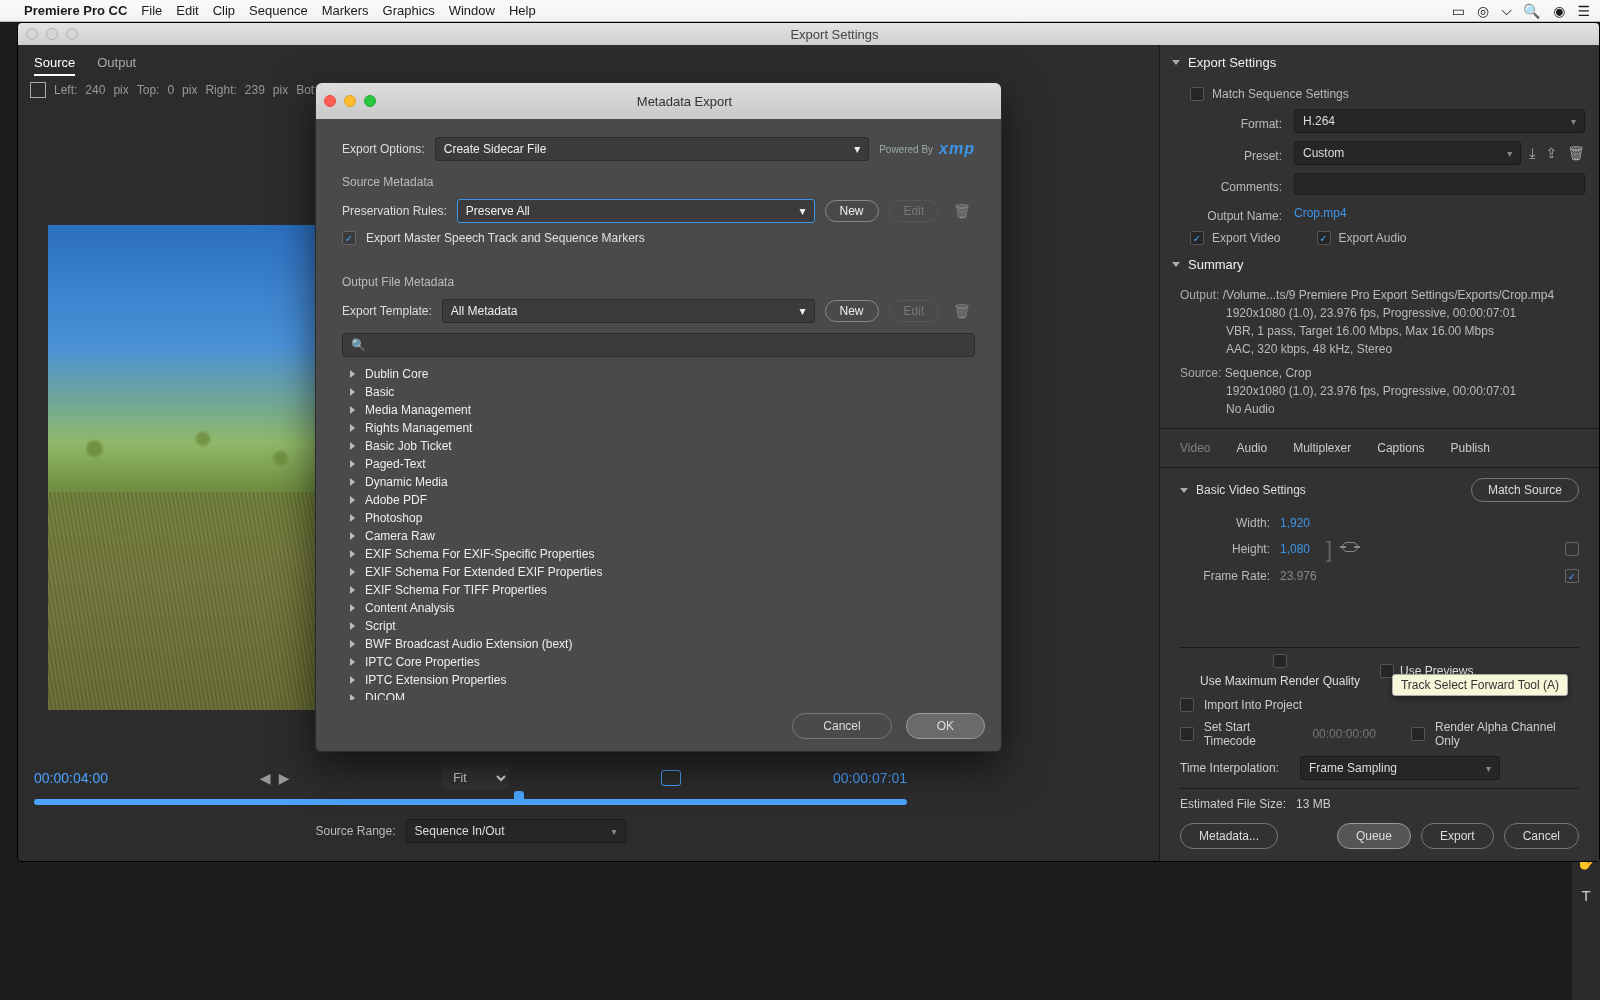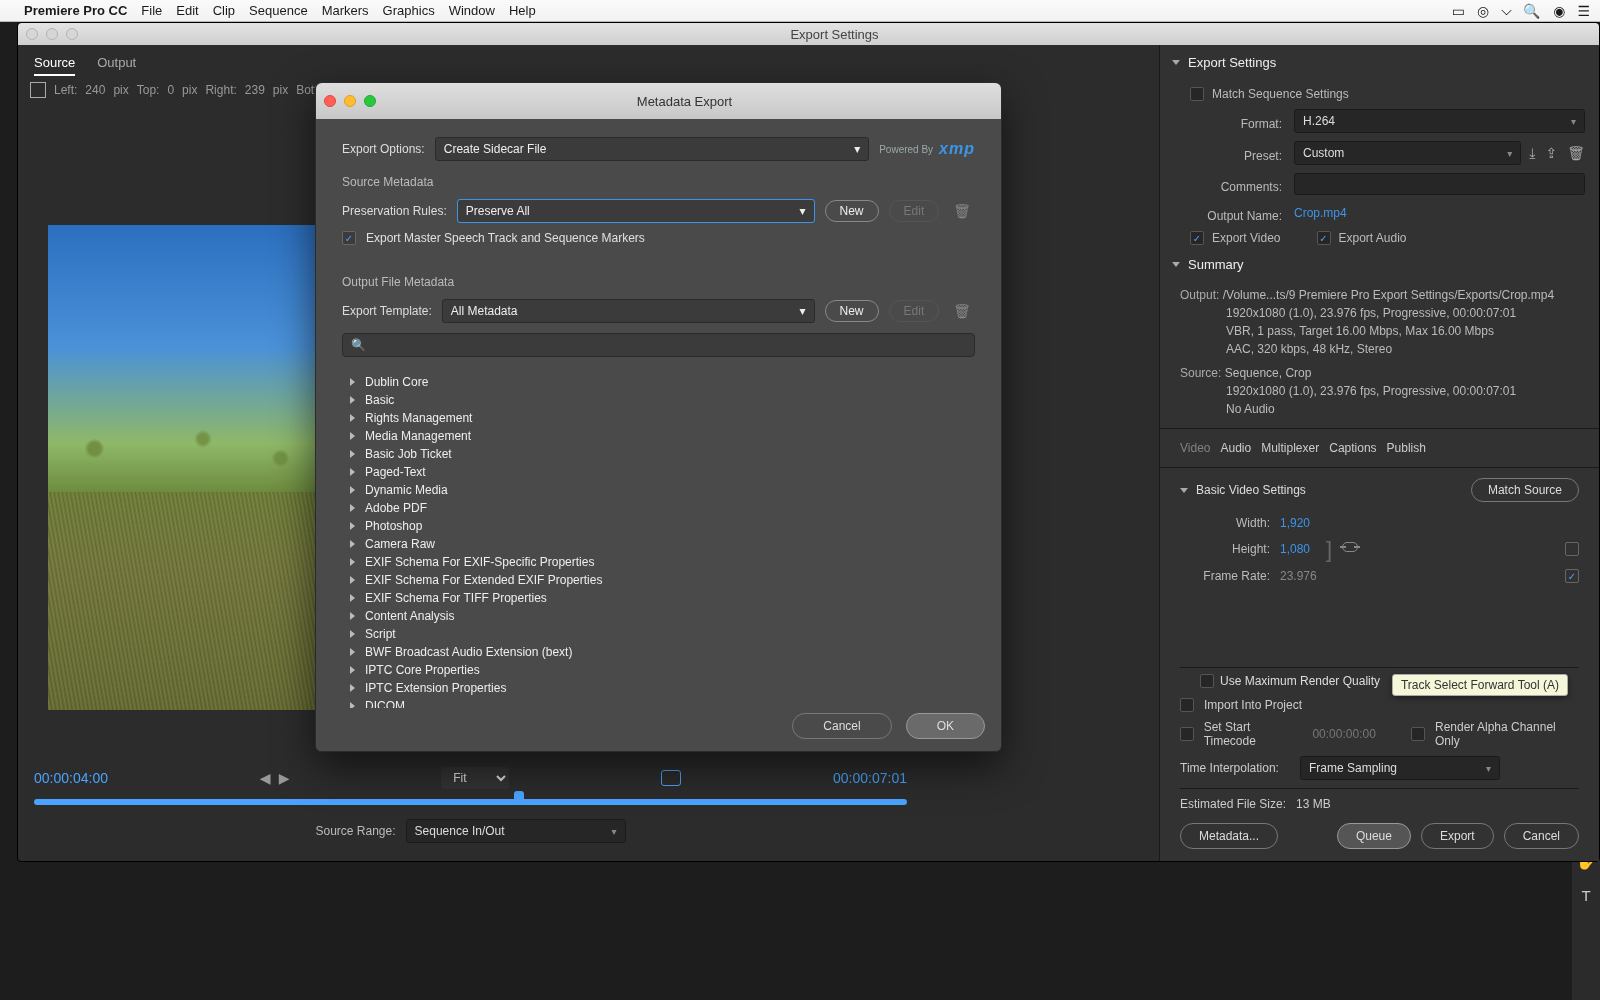--- a/index.html
+++ b/index.html
@@ -52,21 +52,21 @@
     .row { display:flex; align-items:center; gap:8px; padding:4px 0; }
     .row label { width:96px; color:#bbb; text-align:right; padding-right:4px;margin-top:6px;}
     .select { flex:1; background:#262626; border:1px solid #1a1a1a; color:#ddd; padding:4px 8px; border-radius:3px; display:flex; justify-content:space-between; align-items:center;}
     .select .caret { font-size:10px; color:#888; }
     .text-input { flex:1; background:#262626; border:1px solid #1a1a1a; color:#ddd; padding:4px 8px; border-radius:3px; height:22px;}
     .linkish { color:#3b95e8; }
     .chk { width:14px; height:14px; background:#262626; border:1px solid #555; display:inline-flex; align-items:center; justify-content:center; font-size:10px; color:#4aa3ff; border-radius:2px;}
     .chk.on::after { content:"✓"; }
     .summary { padding:4px 14px 10px 20px; color:#bbb; line-height:1.5; }
     .summary .lbl { color:#aaa; }
-    .tab-row { display:flex; gap:10px; padding:6px 20px; border-bottom:1px solid #1a1a1a; border-top:1px solid #1a1a1a; color:#ccc; font-size:12px;}
+    .tab-row { display:flex; gap:26px; padding:6px 20px; border-bottom:1px solid #1a1a1a; border-top:1px solid #1a1a1a; color:#ccc; font-size:12px;}
     .tab-row .t { padding:6px 0; cursor:pointer;}
     .video-settings { padding: 10px 20px 0 20px; }
     .vs-title { display:flex; align-items:center; gap:8px; color:#ddd; padding-bottom:8px;}
     .match-btn { margin-left:auto; background:none; border:1px solid #777; color:#ddd; padding:4px 16px; border-radius:12px; font-size:12px; }
     .dim-row { display:flex; align-items:flex-start; gap:10px; padding:6px 0 6px 34px;}
     .dim-row label { color:#bbb; width:56px; text-align:right; }
     .bracket { color:#666; font-size:22px; line-height:0.7; margin-left:6px;}
     .tiny-box { width:14px; height:14px; border:1px solid #666; border-radius:2px; }
     .check-right { width:14px; height:14px; border:1px solid #666; border-radius:2px; display:inline-flex; align-items:center; justify-content:center; color:#4aa3ff;}
     .check-right.on::after { content:"✓"; font-size:10px;}
@@ -94,21 +94,21 @@
     .xmp { margin-left:auto; color:#9aa; font-size:10px; display:flex; align-items:center; gap:6px;}
     .xmp b { color:#3b95e8; font-style:italic; font-size:16px; font-weight:700; letter-spacing:1px;}
     .group-label { color:#bbb; font-size:12px; padding:10px 0 6px 0;}
     .small-btn { background:none; border:1px solid #888; color:#eee; padding:3px 14px; border-radius:11px; font-size:12px;}
     .small-btn.disabled { color:#777; border-color:#555;}
     .trash { color:#888; font-size:14px; padding:0 4px;}
     .chk2 { width:14px; height:14px; background:#3b3b3b; border:1px solid #666; display:inline-flex; align-items:center; justify-content:center; color:#4aa3ff; border-radius:2px;}
     .chk2.on::after { content:"✓"; font-size:10px;}
     .search { display:flex; align-items:center; gap:8px; background:#3b3b3b; border:1px solid #2a2a2a; border-radius:4px; padding:4px 8px; margin:6px 0 6px 0;}
     .search .mag { color:#999; }
-    .tree { background:#4a4a4a; height:335px; overflow:auto; margin-top:16px;}
+    .tree { background:#4a4a4a; height:335px; overflow:auto; margin-top:8px;}
     .tree-row { display:flex; align-items:center; gap:10px; padding:2px 0 2px 8px; color:#eee;}
     .tree-row .tri { width:0;height:0;border-top:4px solid transparent;border-bottom:4px solid transparent;border-left:5px solid #bbb; }
     .meta-footer { position:absolute; bottom:12px; right:16px; display:flex; gap:14px;}
     .meta-footer .pill { padding:5px 30px; }
     .meta-footer .primary { background:#6a6a6a; }
 
     
     .db-strip { position:absolute; right:0; top:22px; bottom:150px; width:28px; background:#1d1d1d; color:#8a8a8a; font-size:10px; text-align:center; padding-top:6px;}
     .db-strip div { padding:8px 0;}
 
@@ -339,21 +339,21 @@
             <span style="color:#888;">23.976</span>
             <span style="flex:1"></span>
             <span class="check-right on"></span>
           </div>
         </div>
       </div>
     </div>
 
     <div class="bottom-area">
       <div class="bottom-checks">
-        <span style="display:flex;align-items:center;gap:6px;">
+        <span style="display:flex;align-items:center;gap:6px;flex-direction:column;">
             <span class="chk"></span>
             <span>Use Maximum Render Quality</span>
           </span>
         <span style="display:flex;align-items:center;gap:6px;">
             <span class="chk"></span>
             <span>Use Previews</span>
           </span>
       </div>
       <div class="label-row">
         <span class="chk"></span>
@@ -445,25 +445,25 @@
       <div class="tree-row">
           <span class="tri"></span>
           <span>Dublin Core</span>
         </div>
       <div class="tree-row">
           <span class="tri"></span>
           <span>Basic</span>
         </div>
       <div class="tree-row">
           <span class="tri"></span>
+          <span>Media Management</span>
+        </div>
+      <div class="tree-row">
+          <span class="tri"></span>
           <span>Rights Management</span>
-        </div>
-      <div class="tree-row">
-          <span class="tri"></span>
-          <span>Media Management</span>
         </div>
       <div class="tree-row">
           <span class="tri"></span>
           <span>Basic Job Ticket</span>
         </div>
       <div class="tree-row">
           <span class="tri"></span>
           <span>Paged-Text</span>
         </div>
       <div class="tree-row">

